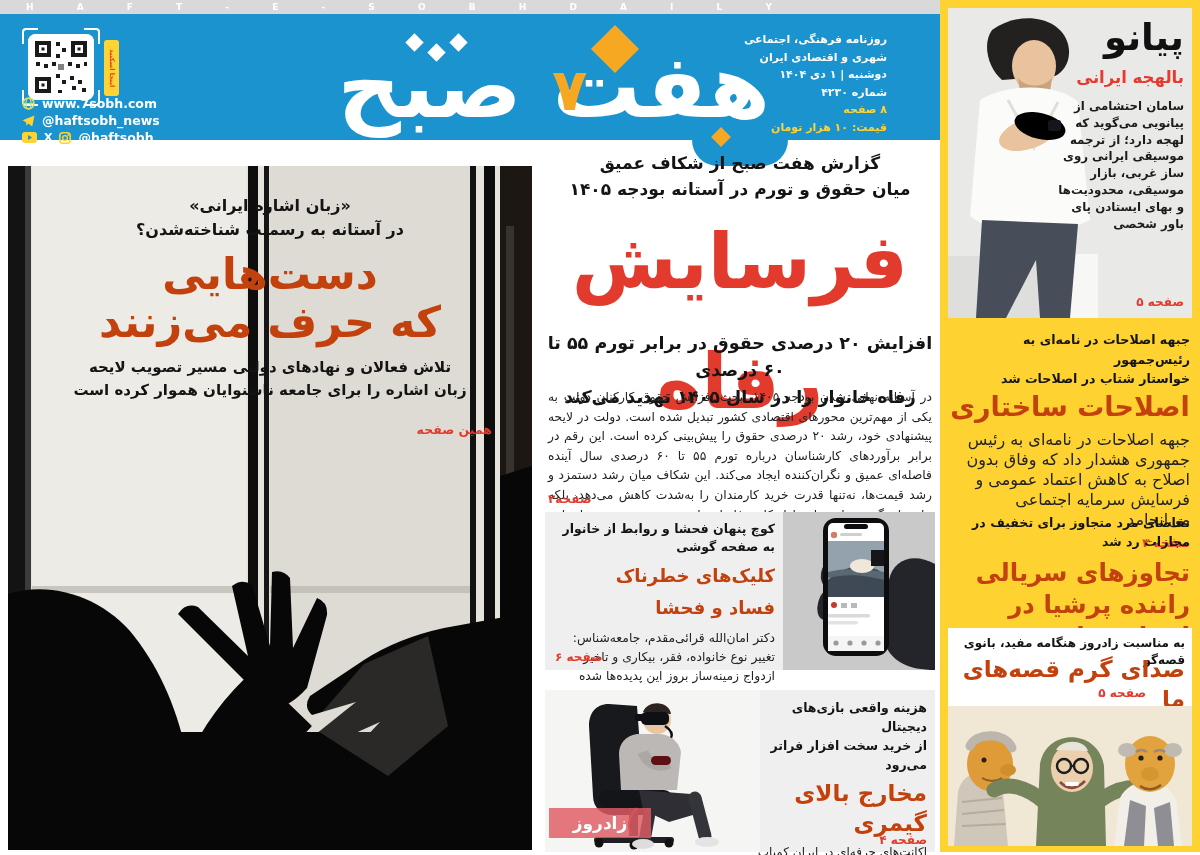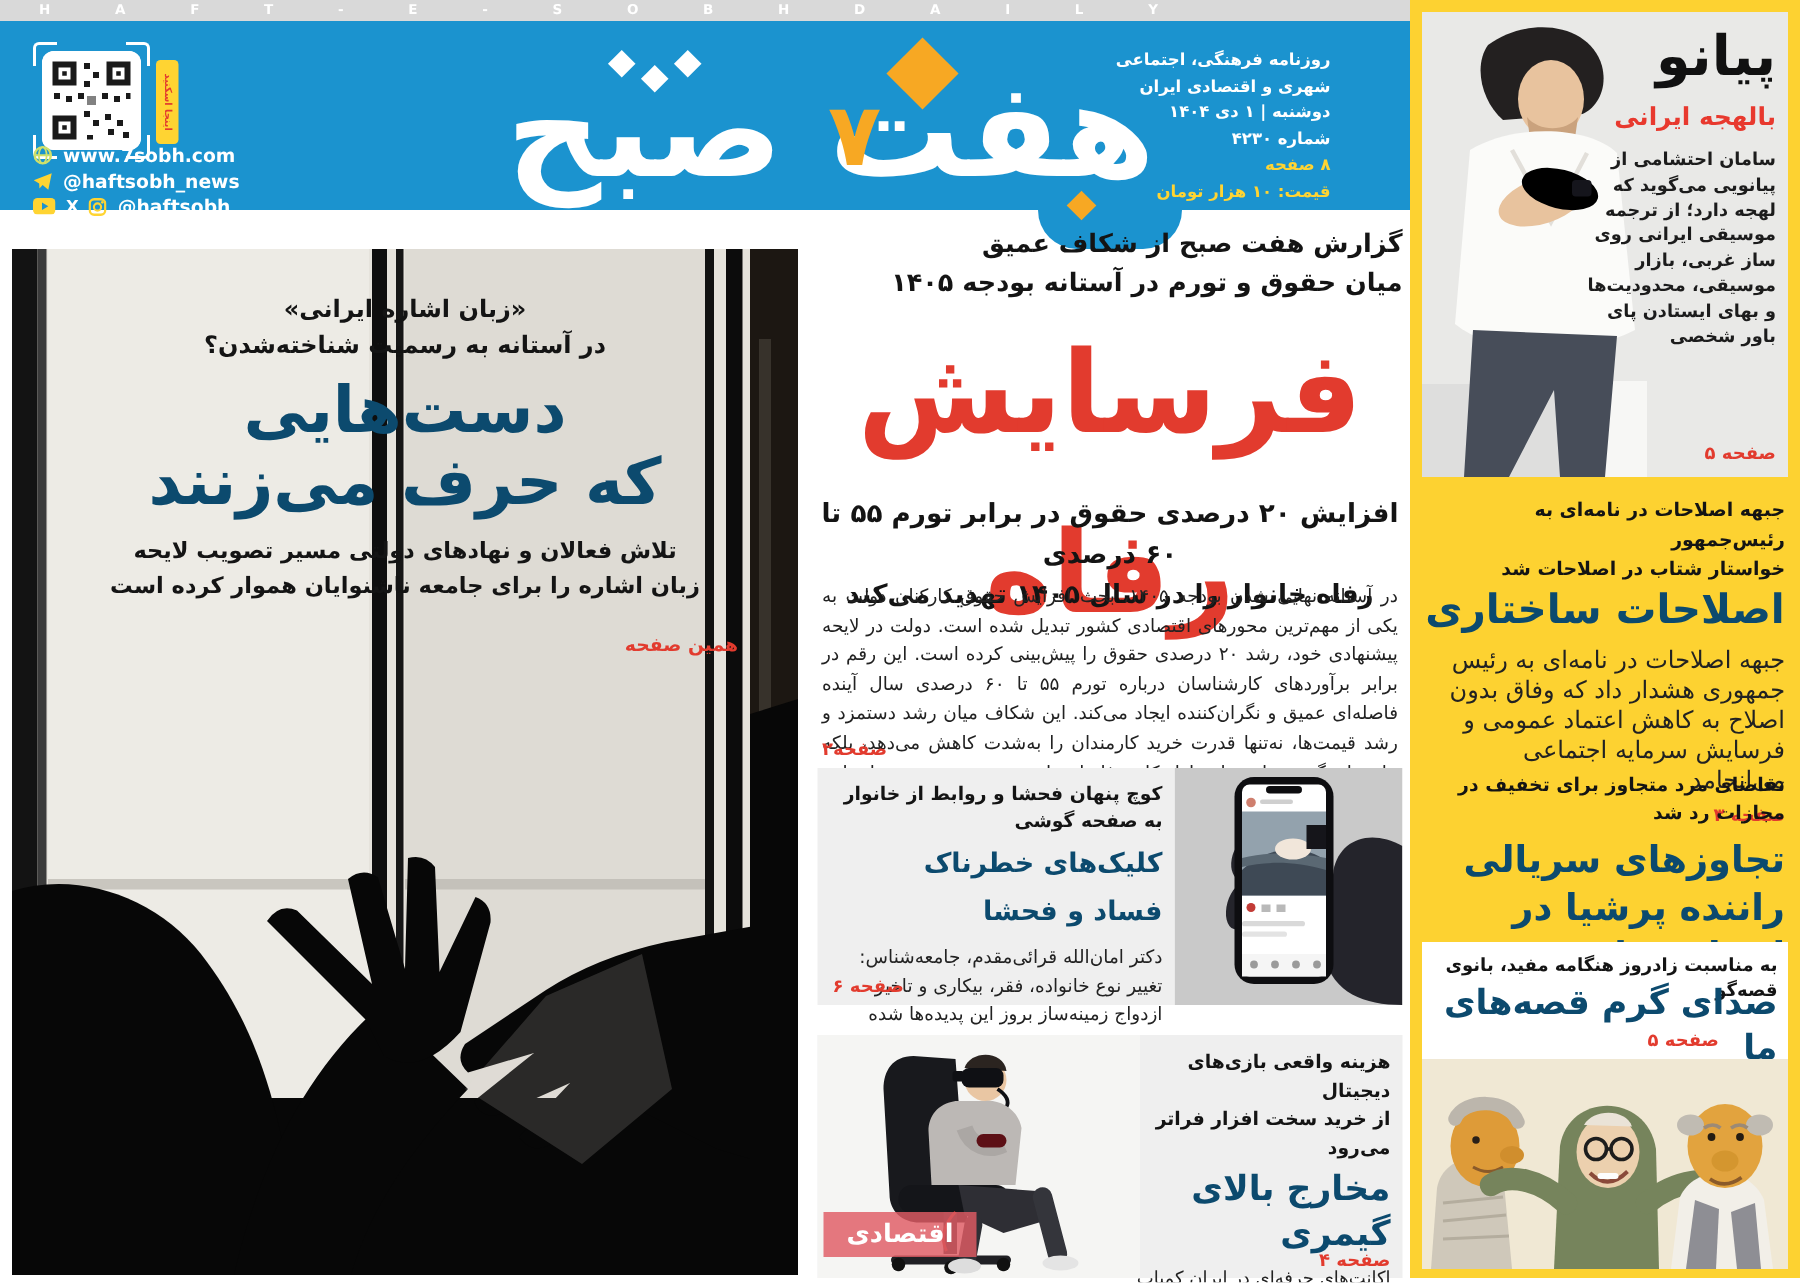--- a/index.html
+++ b/index.html
@@ -31,32 +31,32 @@
   #logo-text{position:absolute;left:0;top:-4px;width:600px;text-align:right;font-size:88px;
         font-weight:900;line-height:122px;letter-spacing:-2px;}
   .logo-diamond{position:absolute;background:#f7a823;transform:rotate(45deg);}
   .logo-dot{position:absolute;width:13px;height:13px;background:#ffffff;transform:rotate(45deg);}
   #logo-seven{position:absolute;left:382px;top:26px;font-size:58px;font-weight:900;color:#f7a823;}
   #band-info{left:742px;top:17px;width:145px;text-align:right;color:#ffffff;
         font-size:11px;font-weight:bold;line-height:17.5px;}
   #band-info .yel{color:#ffd432;}
   
   .kicker{font-weight:bold;color:#141414;}
-  .headline{font-weight:900;color:#0c4a6e;}
+  .headline{font-weight:900;color:#c2410c;}
   .body-text{color:#222222;}
   .page-ref{color:#e23b2e;font-weight:bold;font-size:12px;}
   
   #left-photo{left:8px;top:166px;width:524px;height:684px;background:#e3e0d9;overflow:hidden;}
   #left-photo-text{position:absolute;left:40px;top:28px;width:444px;text-align:center;}
   #left-photo-text .k{font-size:16px;line-height:24px;}
   #left-photo-text .h{font-size:43px;line-height:48px;margin-top:8px;}
   #left-photo-text .s{font-size:15px;line-height:23px;margin-top:10px;}
   #left-photo-text .p{margin-top:20px;font-size:12.5px;text-align:right;}
   
-  #lead-kicker{left:545px;top:150px;width:390px;text-align:right;font-size:17px;
+  #lead-kicker{left:545px;top:150px;width:390px;text-align:center;font-size:17px;
         font-weight:bold;line-height:26px;color:#141414;}
   #lead-headline{left:545px;top:202px;width:390px;height:124px;text-align:center;
         font-size:76px;font-weight:900;line-height:120px;letter-spacing:-2px;}
   #lead-sub{left:545px;top:330px;width:390px;text-align:center;font-size:17.5px;
         font-weight:bold;line-height:27px;color:#141414;}
   #lead-body{left:548px;top:388px;width:384px;font-size:12.3px;line-height:19.6px;
         text-align:justify;color:#222;}
   #lead-page{left:548px;top:492px;}
   
   .gray-block{background:#efefef;}
@@ -315,21 +315,21 @@
         <path d="M92,44 C80,46 74,54 74,64 L76,100 L132,100 L136,62 C134,50 122,43 112,44 Z" fill="#bcb8b5"></path>
         <path d="M98,62 C102,74 114,78 124,73" stroke="#aba7a4" stroke-width="11" fill="none"></path>
         <rect x="106" y="66" width="20" height="9" rx="4.5" fill="#5d1016"></rect>
         <path d="M94,100 L146,104 L158,122 L124,132 L98,120 Z" fill="#2e2e34"></path>
         <path d="M150,108 L160,146" stroke="#34353b" stroke-width="13" stroke-linecap="round"></path>
         <path d="M104,126 L100,148" stroke="#2e2f35" stroke-width="12" stroke-linecap="round"></path>
         <ellipse cx="162" cy="152" rx="12" ry="5" fill="#e4e4e4"></ellipse>
         <ellipse cx="98" cy="154" rx="11" ry="5" fill="#dddddd"></ellipse>
         <path d="M92,118 C84,126 82,136 86,144" stroke="#b8392f" stroke-width="2" fill="none"></path>
       </svg>
-      <div id="gaming-watermark">اقتصادی</div>
+      <div id="gaming-watermark">زادروز</div>
     </div>
     <div id="gaming-text">
       <div class="kicker k rtl">هزینه واقعی بازی‌های دیجیتال</div>
       <div class="kicker k rtl">از خرید سخت افزار فراتر می‌رود</div>
       <div class="headline h rtl">مخارج بالای گیمری</div>
       <div class="body-text b rtl">اکانت‌های حرفه‌ای در ایران کمیاب هستند و با توجه به سطح، آیتم‌های ویژه و توان رقابت، قیمت‌شان از چند میلیون تا بیش از صد میلیون تومان متغیر است</div>
     </div>
     <div id="gaming-page" class="page-ref rtl">صفحه ۴</div>
   </div>
 

